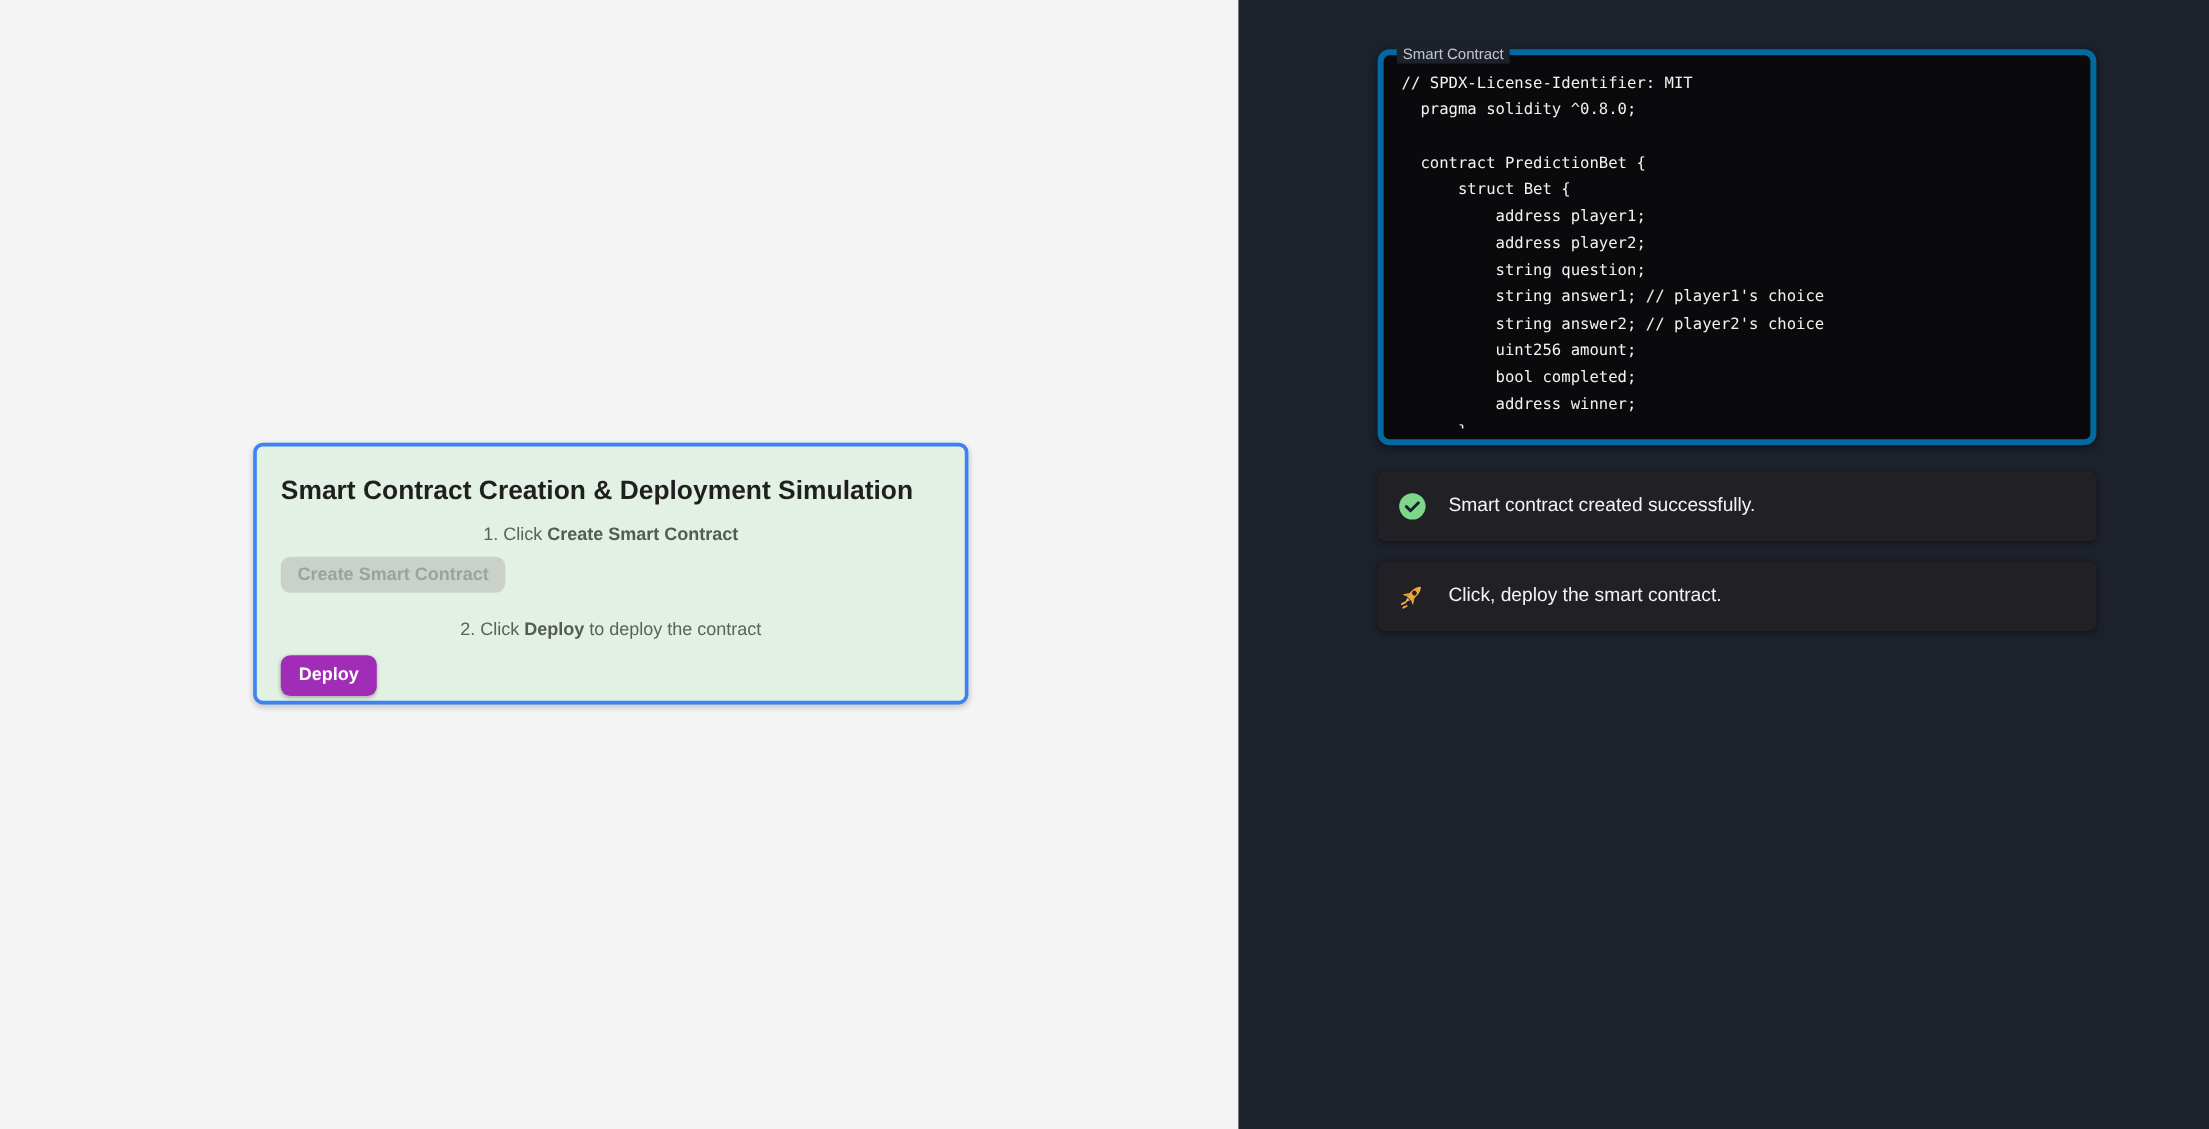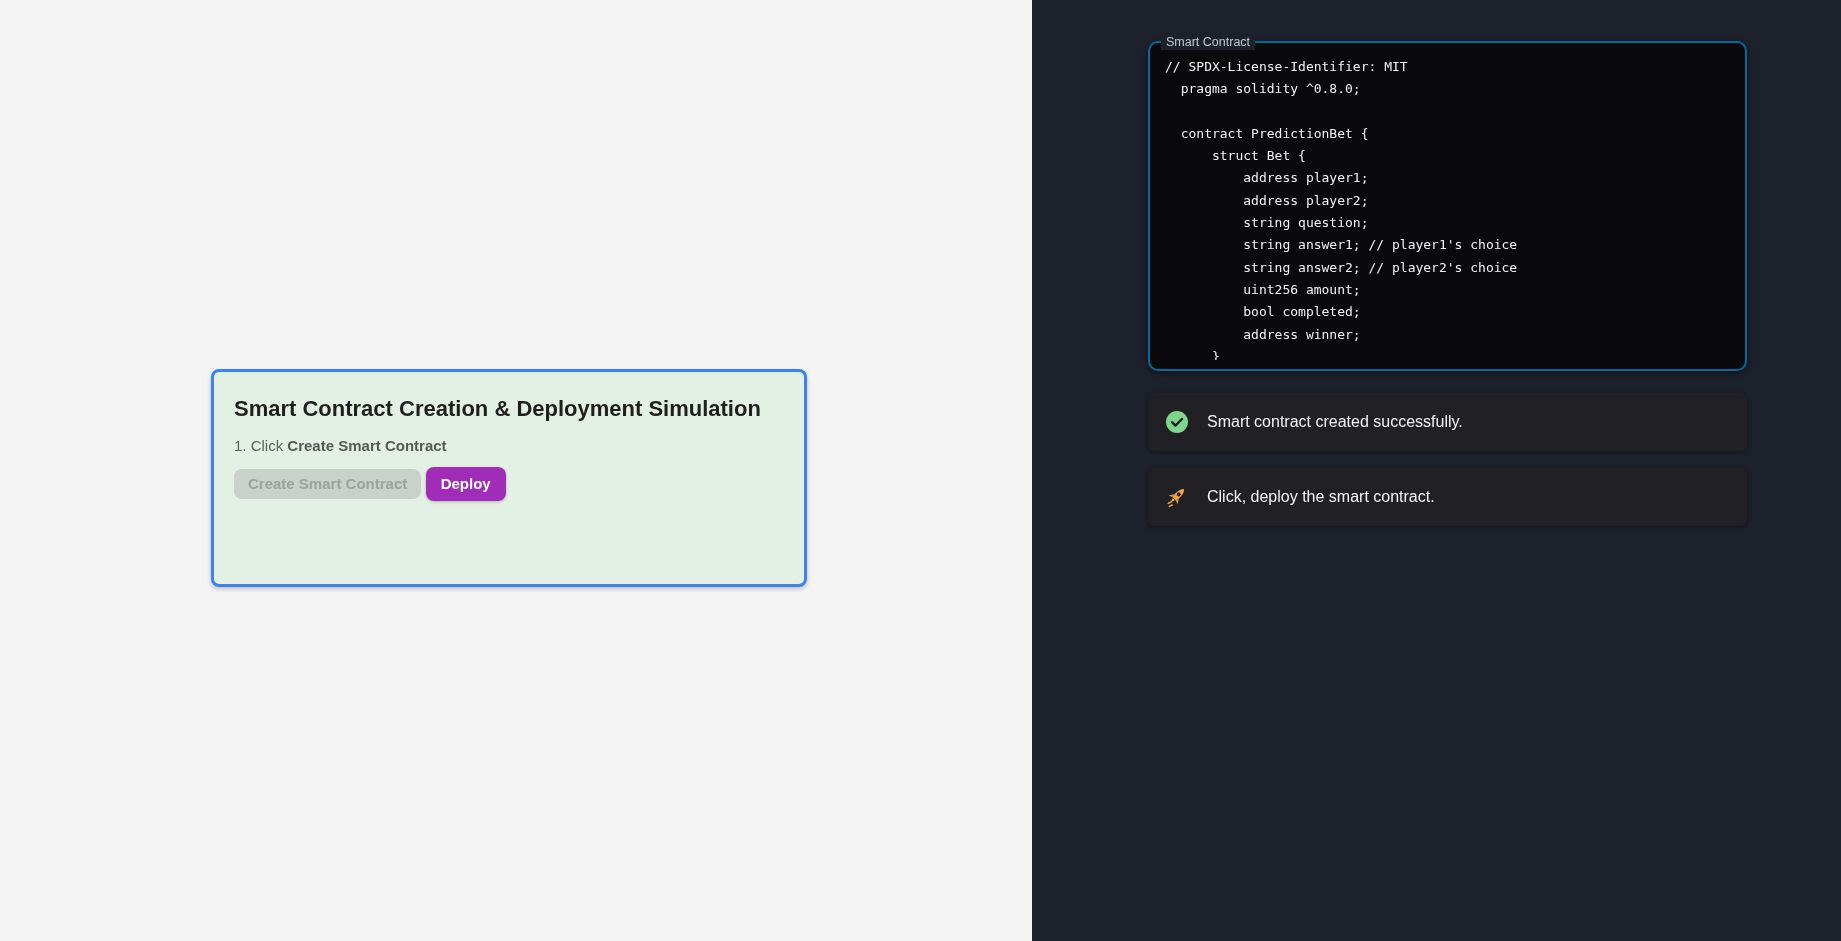--- a/index.html
+++ b/index.html
@@ -30,20 +30,21 @@
   .sim-card h1 {
     margin: 0 0 15px 0;
     font-size: 22px; line-height: 26px;
     font-weight: bold;
     color: #1f1f1f;
   }
   .step-text {
     margin: 12px 0 9px 0;
     font-size: 15px; line-height: 18px;
     color: #5c615c;
+    text-align: center;
   }
   .step-text b { font-weight: bold; color: #555a55; }
   .btn {
     display: inline-block;
     border: none;
     border-radius: 8px;
     font-family: "Liberation Sans", sans-serif;
     font-size: 15px; font-weight: bold;
     line-height: 16px;
     cursor: pointer;
@@ -66,21 +67,21 @@
   
   .right-pane {
     position: absolute; left: 1032px; top: 0;
     width: 809px; height: 941px;
     background: #1d212c;
   }
   .code-panel {
     position: absolute; left: 116px; top: 41px;
     width: 599px; height: 330px;
     background: #0a0a0c;
-    border: 2px solid #0369a1;
+    border: 5px solid #0369a1;
     border-radius: 10px;
     padding: 12px 16px 10px 14px;
     box-shadow: 0 2px 6px rgba(0,0,0,0.45);
   }
   .code-panel-label {
     position: absolute; top: -9px; left: 11px;
     background: #1d212c;
     padding: 0 5px;
     font-size: 12.5px; line-height: 16px;
     color: #c3c6cc;
@@ -120,20 +121,21 @@
 <body>
 
 <div class="left-pane">
   <div class="sim-card">
     <h1>Smart Contract Creation &amp; Deployment Simulation</h1>
 
     <p class="step-text"><span>1. Click </span><b>Create Smart Contract</b></p>
 
     <button class="btn btn-disabled" disabled="">Create Smart Contract</button>
 
+    <p class="step-text"><span>2. Click </span><b>Deploy</b><span> to deploy the contract</span></p>
 
     <button class="btn btn-deploy">Deploy</button>
   </div>
 </div>
 
 <div class="right-pane">
 
   <div class="code-panel">
     <span class="code-panel-label">Smart Contract</span>
     <pre>// SPDX-License-Identifier: MIT

